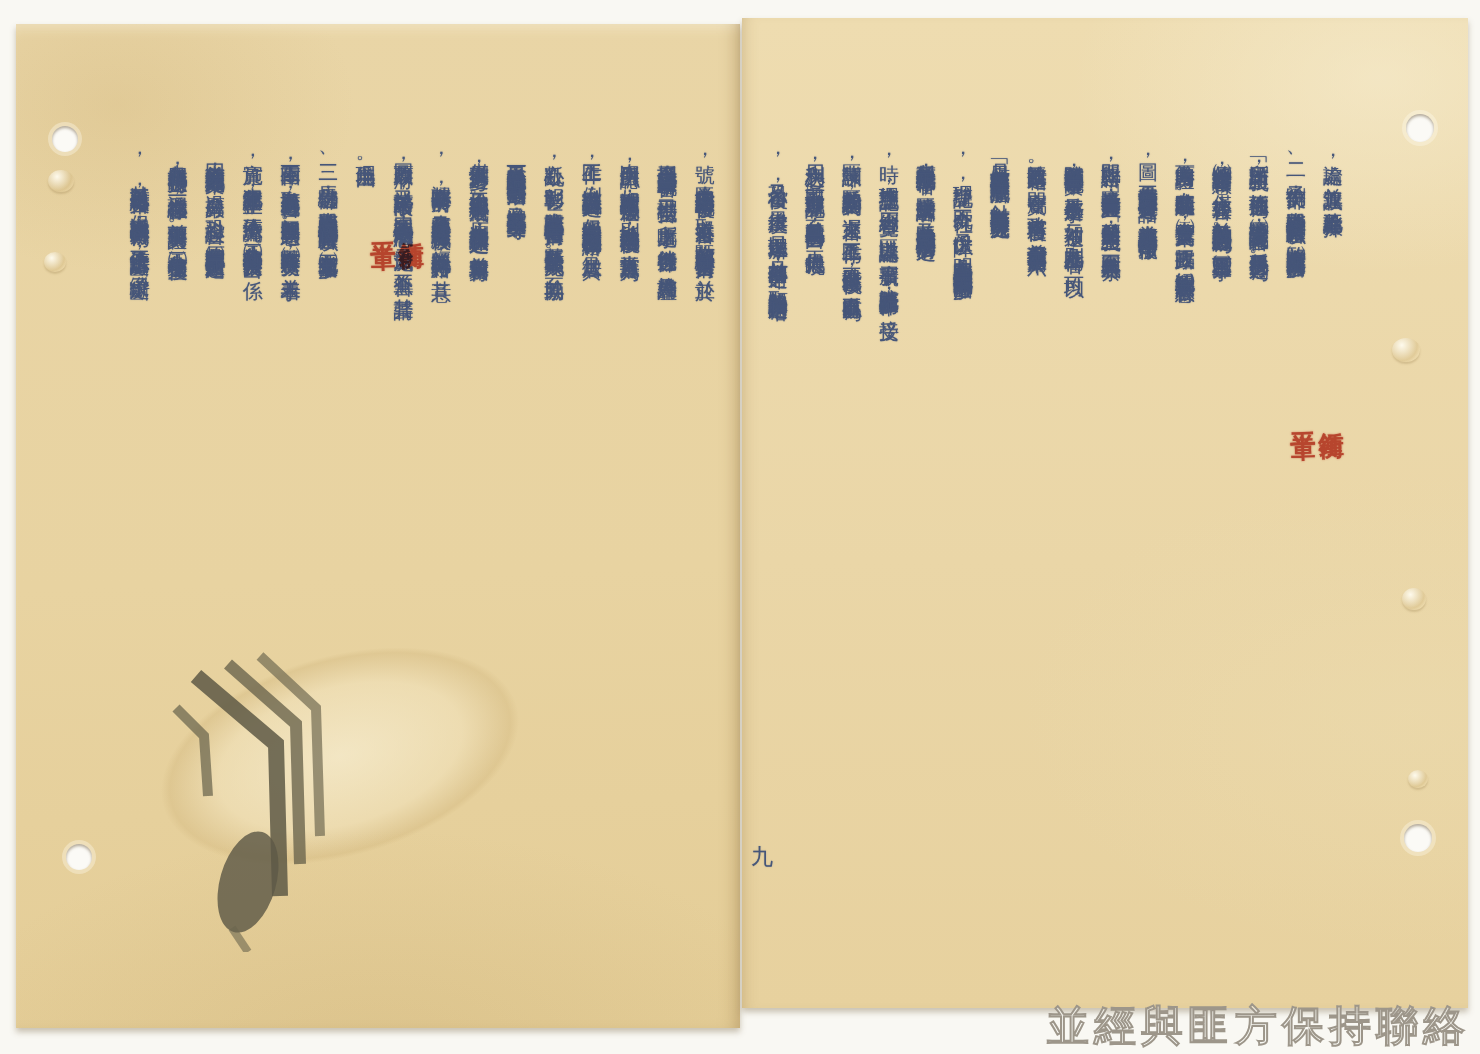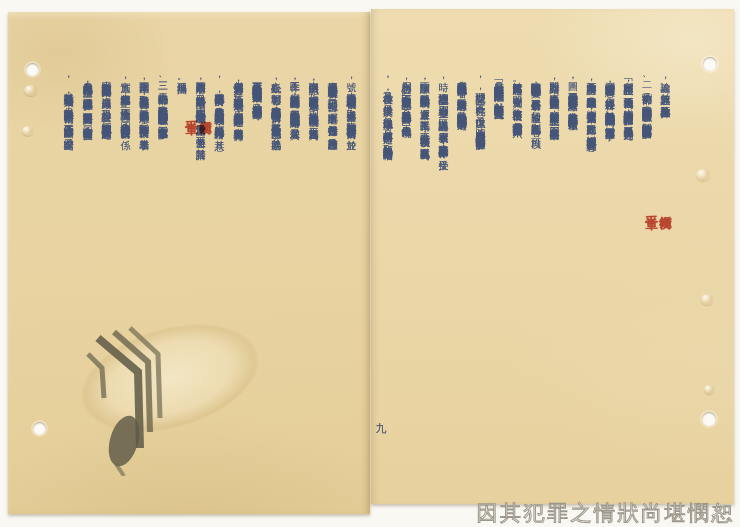--- a/index.html
+++ b/index.html
@@ -169,13 +169,13 @@
     </div>
 
   <div class="page-num">九</div>
 
   <div class="seal seal-a">
     <span>鍾衡</span>
     <span>平章</span>
   </div>
 </div>
 
-<div class="watermark">因其犯罪之情狀尚堪憫恕</div>
+<div class="watermark">並經與匪方保持聯絡</div>
 
 </body></html>

